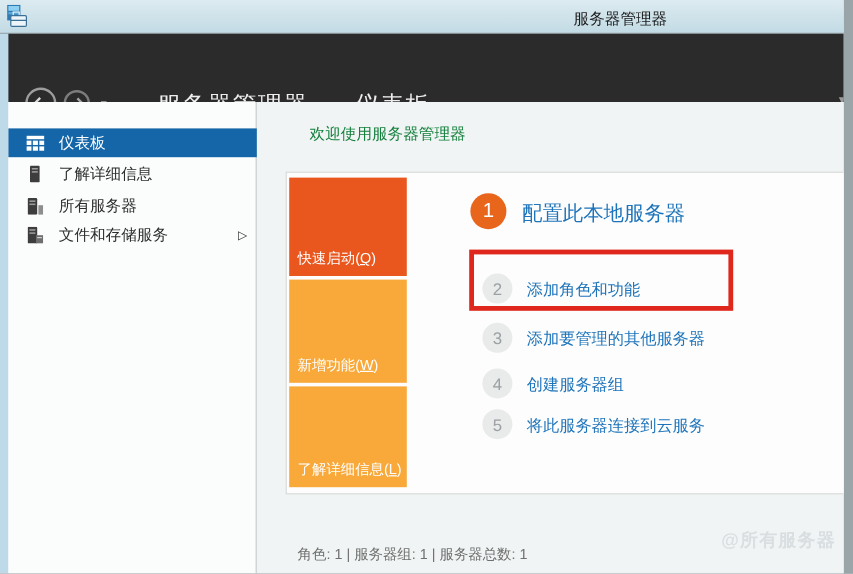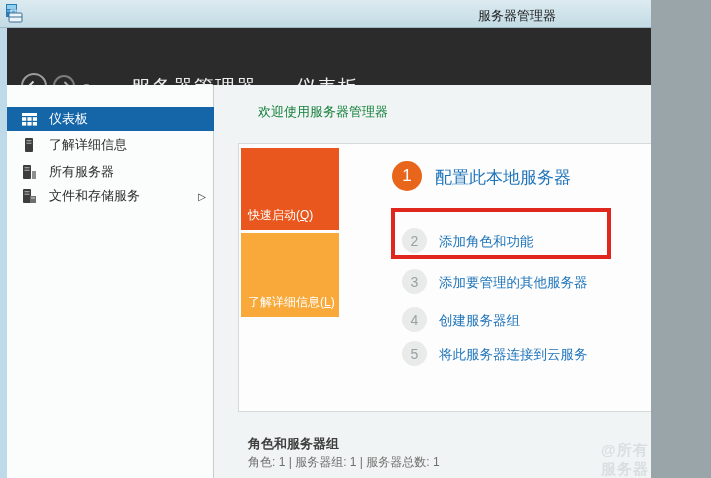--- a/index.html
+++ b/index.html
@@ -1,19 +1,19 @@
 <!DOCTYPE html>
 <html><head>
 <meta charset="utf-8">
 <style>
   * { margin: 0; padding: 0; box-sizing: border-box; }
   html,body { background:#9aa5aa; }
   .window {
     position: relative;
-    width: 651px; height: 478px;
+    width: 703px; height: 478px;
     overflow: hidden;
     font-family: "Liberation Sans", sans-serif;
     background: #f1f4f4;
   }
   
   .titlebar {
     position: absolute; left: 0; top: 0; width: 711px; height: 28px;
     background: linear-gradient(#dcebf0, #c3dbe5);
     border-bottom: 1px solid #9fb8c4;
   }
@@ -220,20 +220,23 @@
   </div>
 
   <div class="main-bg"></div>
   <div class="welcome-title">欢迎使用服务器管理器</div>
 
   <div class="tile">
     <div class="quick-col">
       <div class="quick-sec sec1">
         <span class="lbl"><span>快速启动(</span><span class="hotkey">Q</span><span>)</span></span>
       </div>
+      <div class="quick-sec sec2">
+        <span class="lbl"><span>新增功能(</span><span class="hotkey">W</span><span>)</span></span>
+      </div>
       <div class="quick-sec sec3">
         <span class="lbl"><span>了解详细信息(</span><span class="hotkey">L</span><span>)</span></span>
       </div>
     </div>
 
     <div class="step1-circle">1</div>
     <div class="step1-label">配置此本地服务器</div>
 
     <div class="step-circle s2c">2</div>
     <div class="step-label s2l">添加角色和功能</div>
@@ -243,18 +246,17 @@
 
     <div class="step-circle s4c">4</div>
     <div class="step-label s4l">创建服务器组</div>
 
     <div class="step-circle s5c">5</div>
     <div class="step-label s5l">将此服务器连接到云服务</div>
 
     <div class="highlight-box"></div>
   </div>
 
-  <div class="roles-title">角色和服务器组</div>
   <div class="roles-stats">角色: 1 | 服务器组: 1 | 服务器总数: 1</div>
 
   <div class="watermark">@所有服务器</div>
 
 </div>
 
 </body></html>

